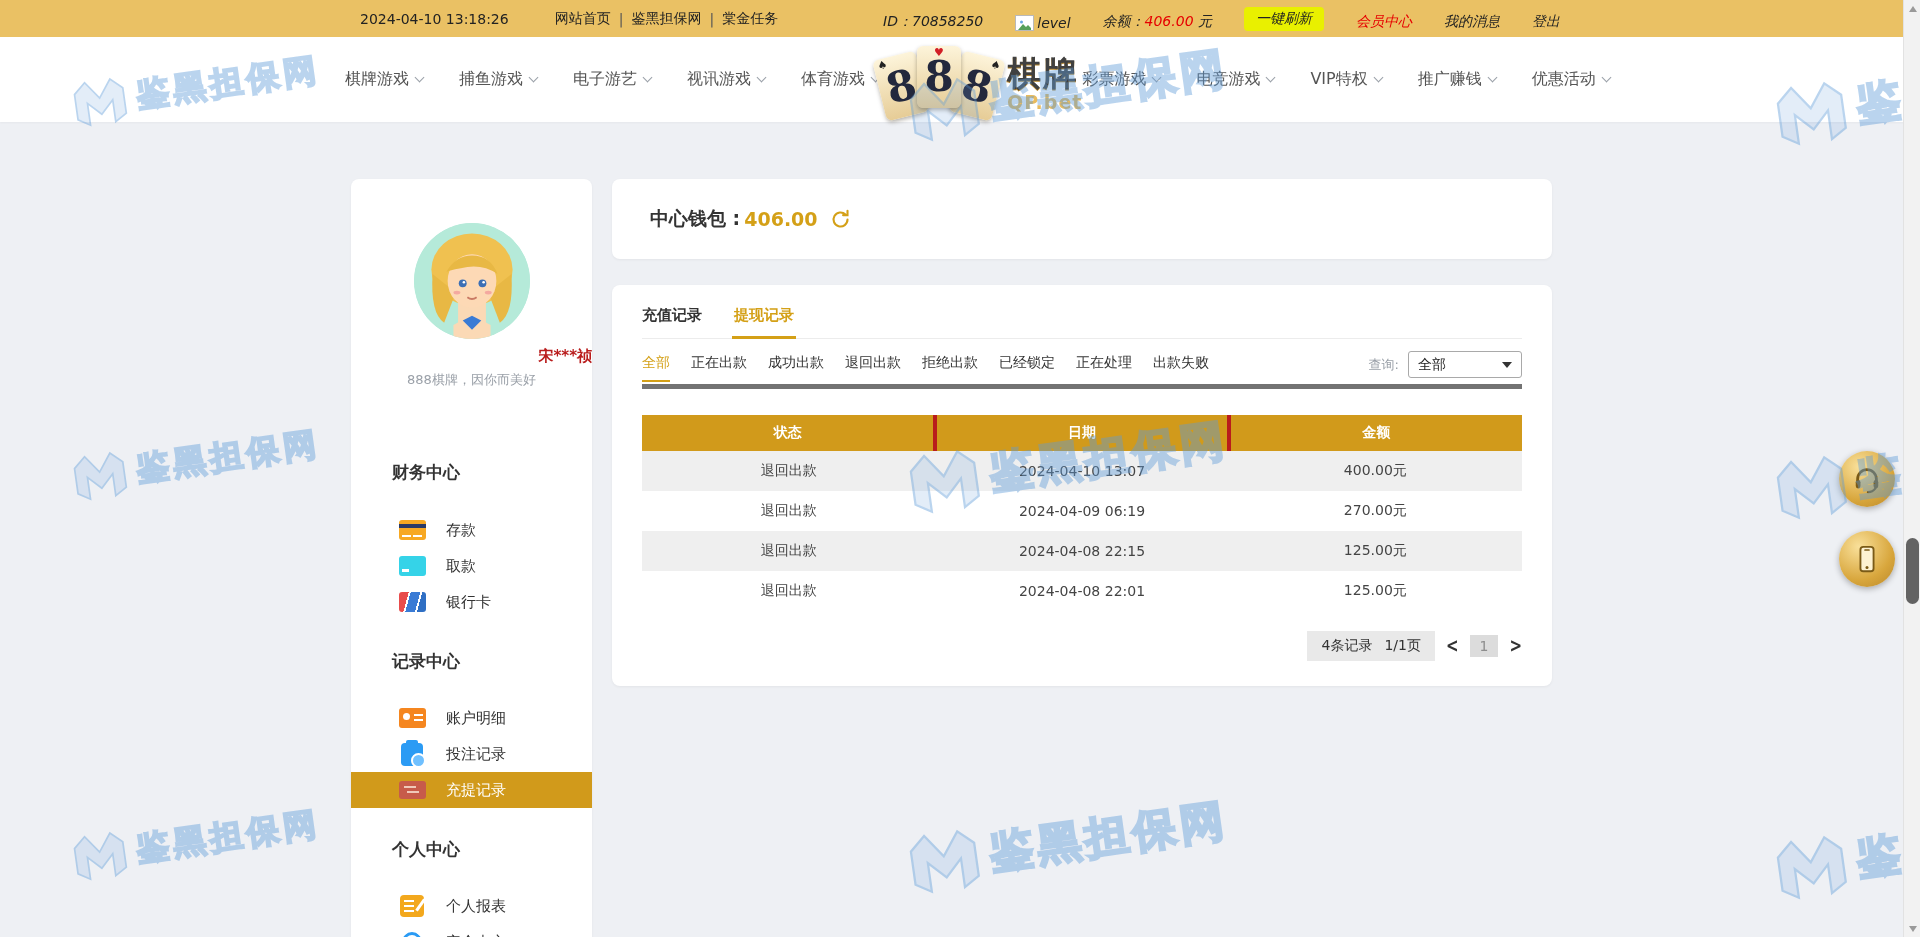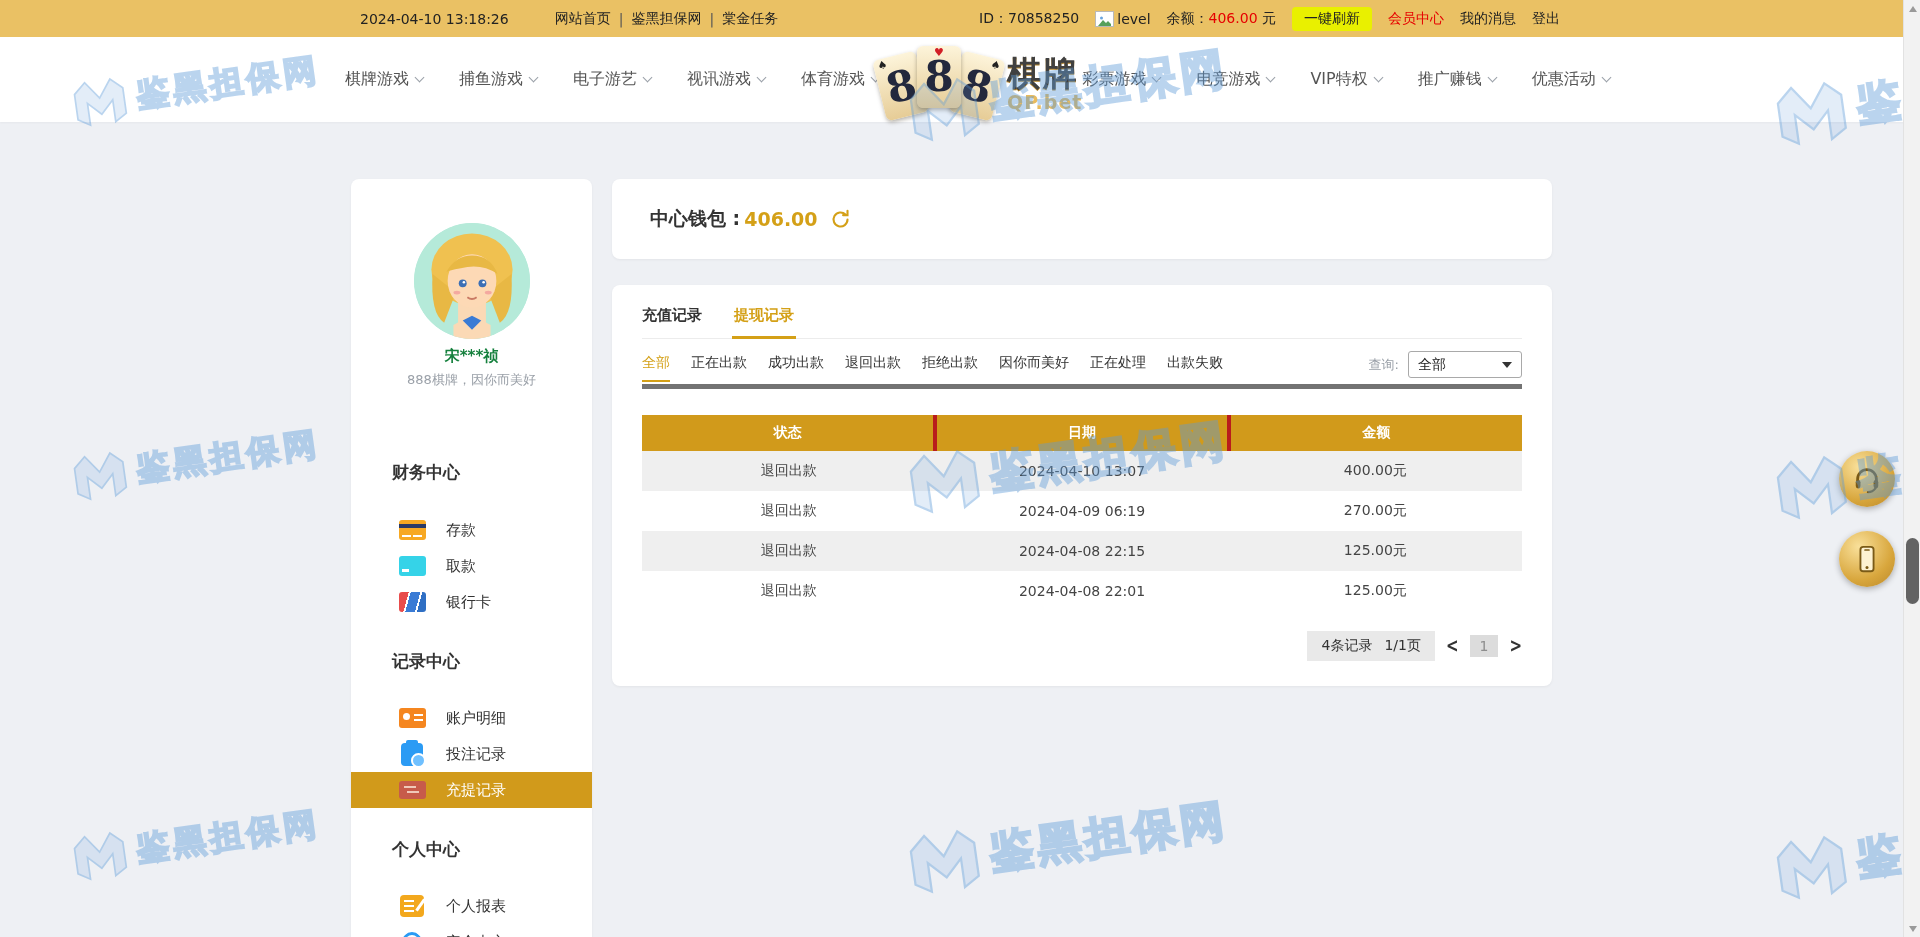--- a/index.html
+++ b/index.html
@@ -8,21 +8,21 @@
     font-family:"DejaVu Sans","Liberation Sans",sans-serif;
     background:#eef0f4; position:relative; color:#333;
   }
   
   .topbar { position:absolute; top:0; left:0; width:100%; height:37px; background:#eac164; z-index:5; }
   .topbar-inner { width:1200px; margin:0 auto; height:100%; display:flex; align-items:center; font-size:14px; color:#222; }
   .tb-datetime { margin-right:46px; }
   .tb-links { display:flex; align-items:center; gap:8px; }
   .tb-link { cursor:pointer; }
   .tb-sep { color:#555; }
-  .tb-right { margin-left:auto; display:flex; align-items:center; gap:16px; }
+  .tb-right { margin-left:auto; display:flex; align-items:flex-end; gap:32px;font-style:italic; }
   .broken-img { width:19px; height:16px; background:#fff; border:1px solid #b9b9b9; display:inline-flex; align-items:flex-end; justify-content:center; overflow:hidden; }
   .level-wrap { display:flex; align-items:center; gap:3px; }
   .balance-val { color:#e60000; }
   .refresh-btn { background:#e9f000; border-radius:4px; padding:3px 12px; cursor:pointer; color:#222; }
   .member-link { color:#e60000; cursor:pointer; }
   .tb-plain { cursor:pointer; }
   
   .navbar { position:absolute; top:37px; left:0; width:100%; height:85px; background:#fff; z-index:4; box-shadow:0 1px 2px rgba(0,0,0,.04); }
   .nav-inner { width:1230px; margin:0 auto; height:100%; display:flex; align-items:center; justify-content:space-between; }
   .nav-group { display:flex; gap:36px; align-items:center; }
@@ -35,21 +35,21 @@
   .pcard .suit { position:absolute; top:1px; font-size:11px; line-height:1; }
   .pcard1 { left:0; top:9px; transform:rotate(-14deg); } .pcard1 .suit { left:4px; color:#222; }
   .pcard2 { left:38px; top:0; z-index:2; } .pcard2 .suit { color:#d21f26; }
   .pcard3 { left:76px; top:9px; transform:rotate(14deg); } .pcard3 .suit { right:4px; color:#222; }
   .logo-text { margin-left:4px; line-height:1; }
   .logo-cn { font-size:34px; font-weight:bold; color:#404040; text-shadow:0 1px 0 #b4842a; letter-spacing:2px; }
   .logo-domain { font-size:19px; font-weight:bold; color:#e8bb5e; margin-top:3px; letter-spacing:1px; }
   
   .sidebar { position:absolute; left:351px; top:179px; width:241px; height:900px; background:#fff; border-radius:8px; box-shadow:0 1px 3px rgba(0,0,0,.05); z-index:1; }
   .avatar { width:116px; height:116px; border-radius:50%; margin:44px auto 0; overflow:hidden; background:#b5ead9; }
-  .username { text-align:center; color:#15803d; font-weight:bold; font-size:15px; margin-top:8px; }
+  .username { text-align:right; color:#b91c1c; font-weight:bold; font-size:15px; margin-top:8px; }
   .tagline { text-align:center; color:#9aa0a8; font-size:13px; margin-top:5px; }
   .sec-title { font-size:17px; font-weight:bold; color:#333; padding-left:41px; height:22px; line-height:22px; }
   .st1 { margin-top:72px; } .st2 { margin-top:30px; } .st3 { margin-top:30px; }
   .menu-item { display:flex; align-items:center; height:36px; padding-left:47px; gap:20px; font-size:15px; color:#333; cursor:pointer; }
   .mi-first1 { margin-top:29px; } .mi-first2 { margin-top:28px; } .mi-first3 { margin-top:28px; }
   .menu-item.active { background:#d19a1b; color:#fff; }
   .mi-icon { width:28px; height:24px; display:flex; align-items:center; justify-content:center; flex:0 0 28px; }
   .ic-deposit { width:27px; height:20px; background:#f7a823; border-radius:3px; position:relative; }
   .ic-deposit:before { content:""; position:absolute; left:0; right:0; top:4px; height:4px; background:#2b3a67; }
   .ic-deposit:after { content:""; position:absolute; left:3px; bottom:3px; width:9px; height:2px; background:#fff; box-shadow:11px 0 0 #fff; }
@@ -311,21 +311,21 @@
   <div class="tabs">
     <span class="tab">充值记录</span>
     <span class="tab active">提现记录</span>
   </div>
   <div class="filters-row">
     <span class="filter active">全部</span>
     <span class="filter">正在出款</span>
     <span class="filter">成功出款</span>
     <span class="filter">退回出款</span>
     <span class="filter">拒绝出款</span>
-    <span class="filter">因你而美好</span>
+    <span class="filter">已经锁定</span>
     <span class="filter">正在处理</span>
     <span class="filter">出款失败</span>
     <span class="query">
       <span class="query-label">查询:</span>
       <span class="query-select">
         <span>全部</span>
         <span class="sel-chev"></span>
       </span>
     </span>
   </div>

